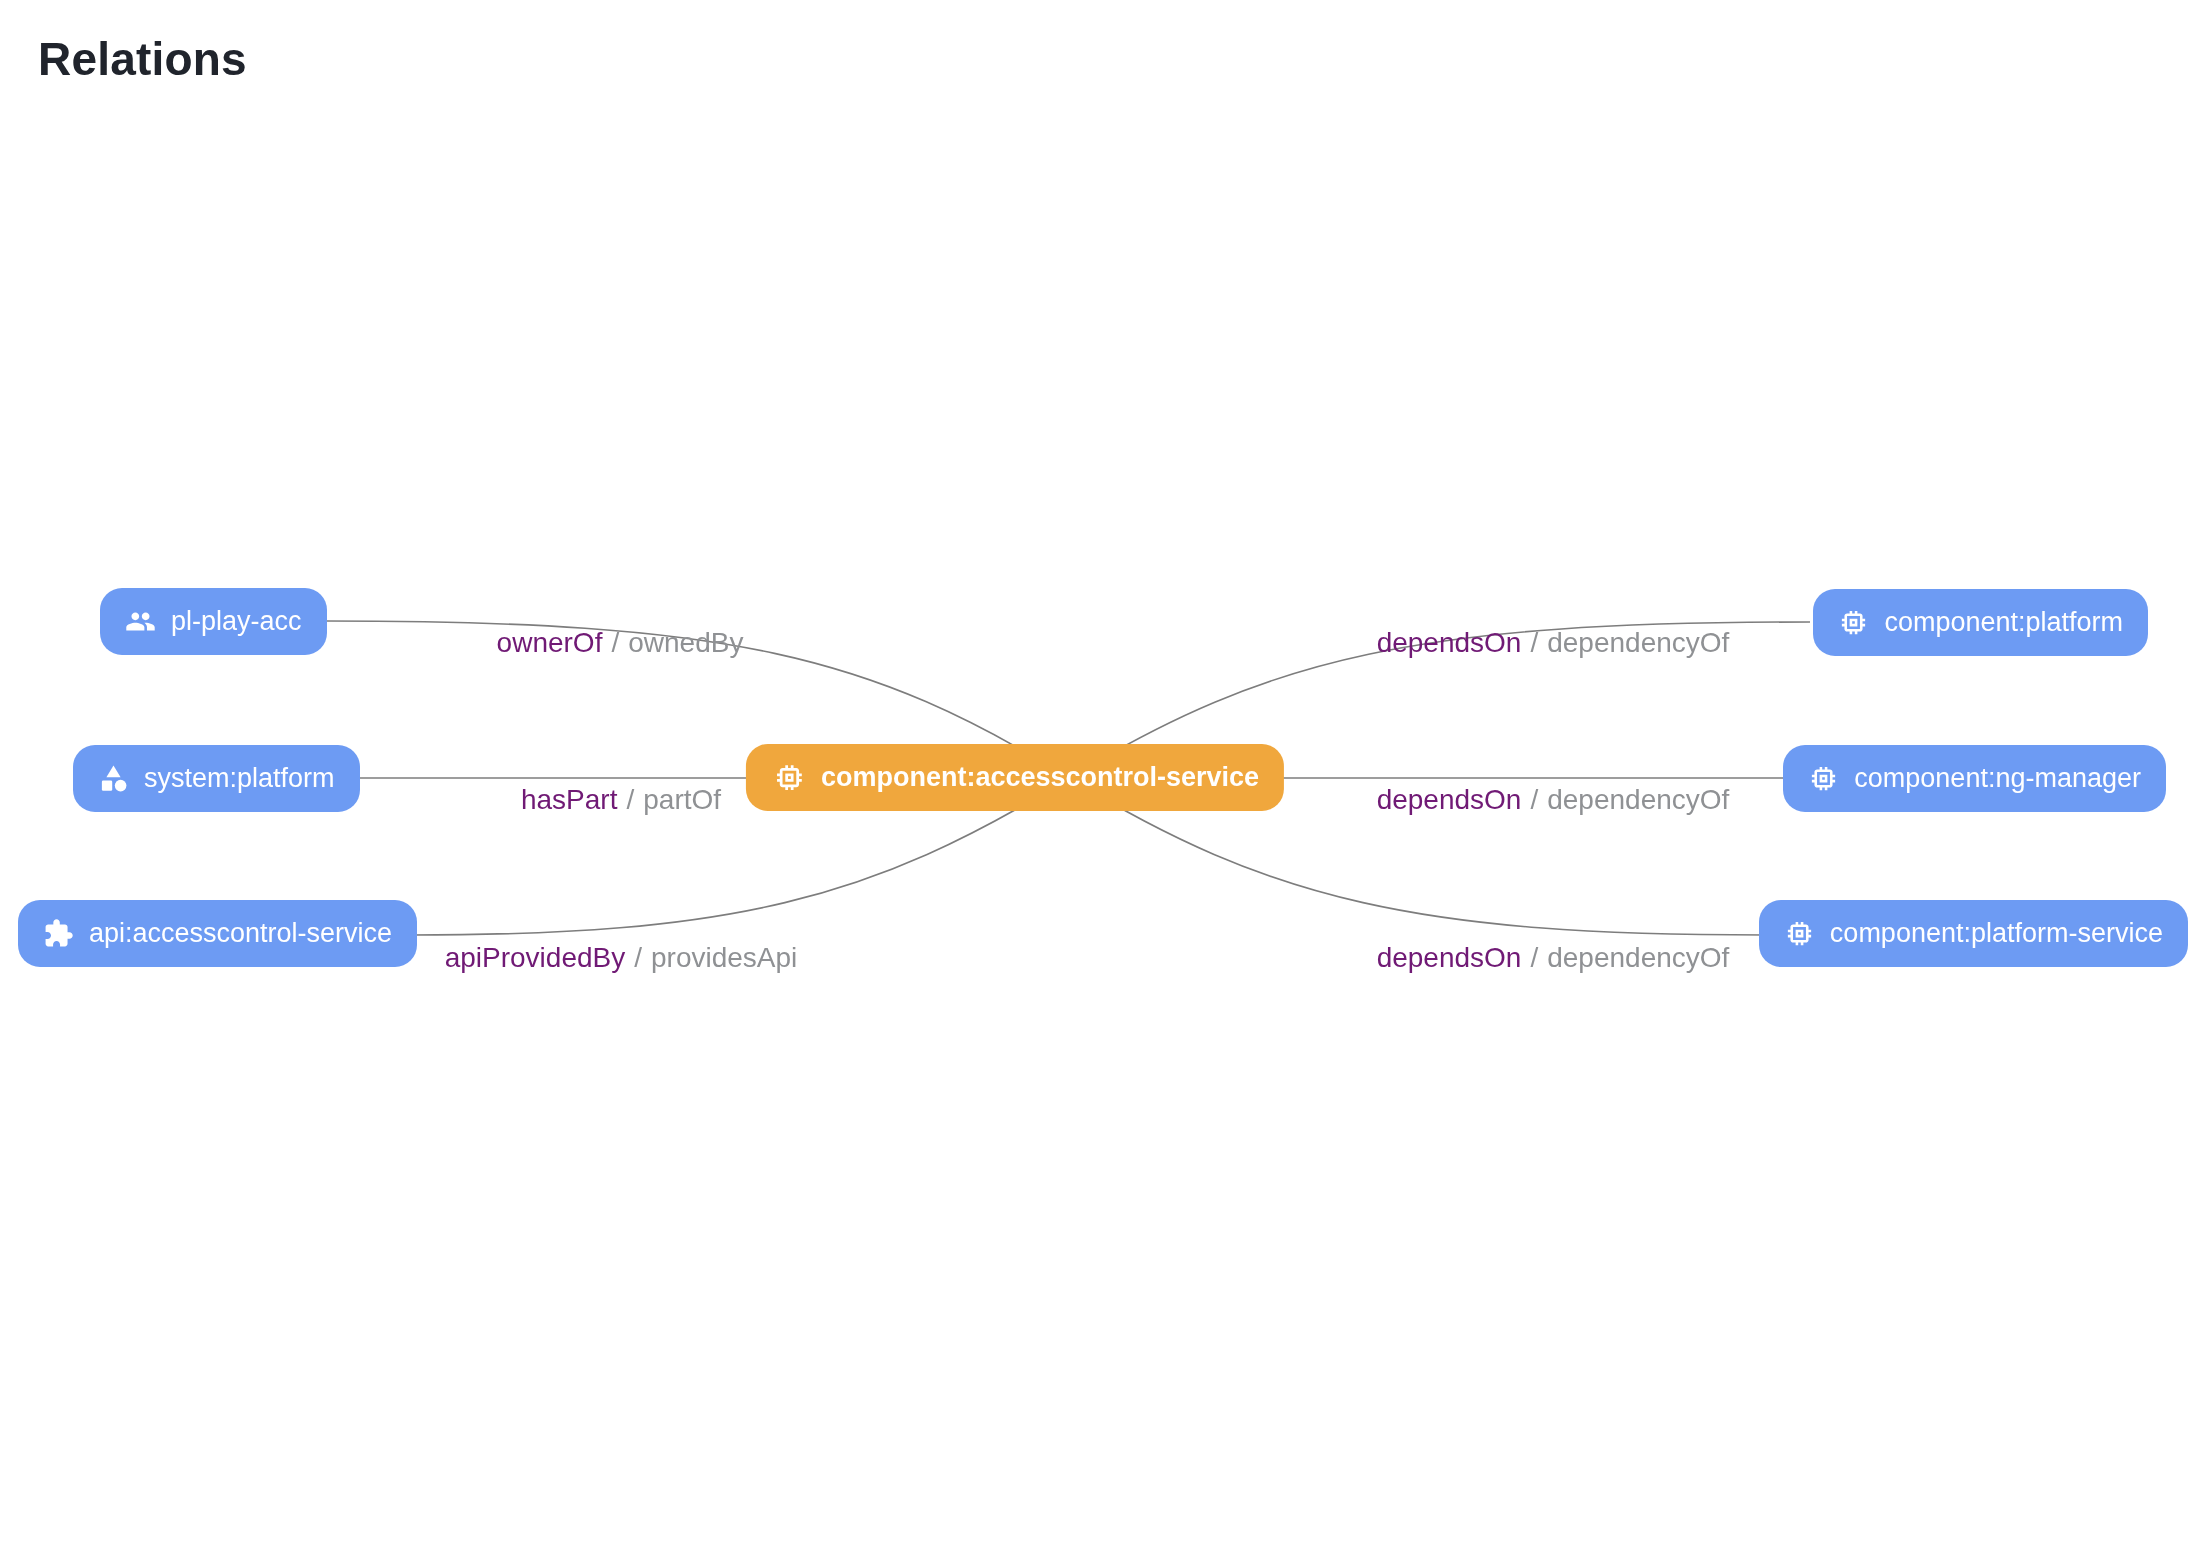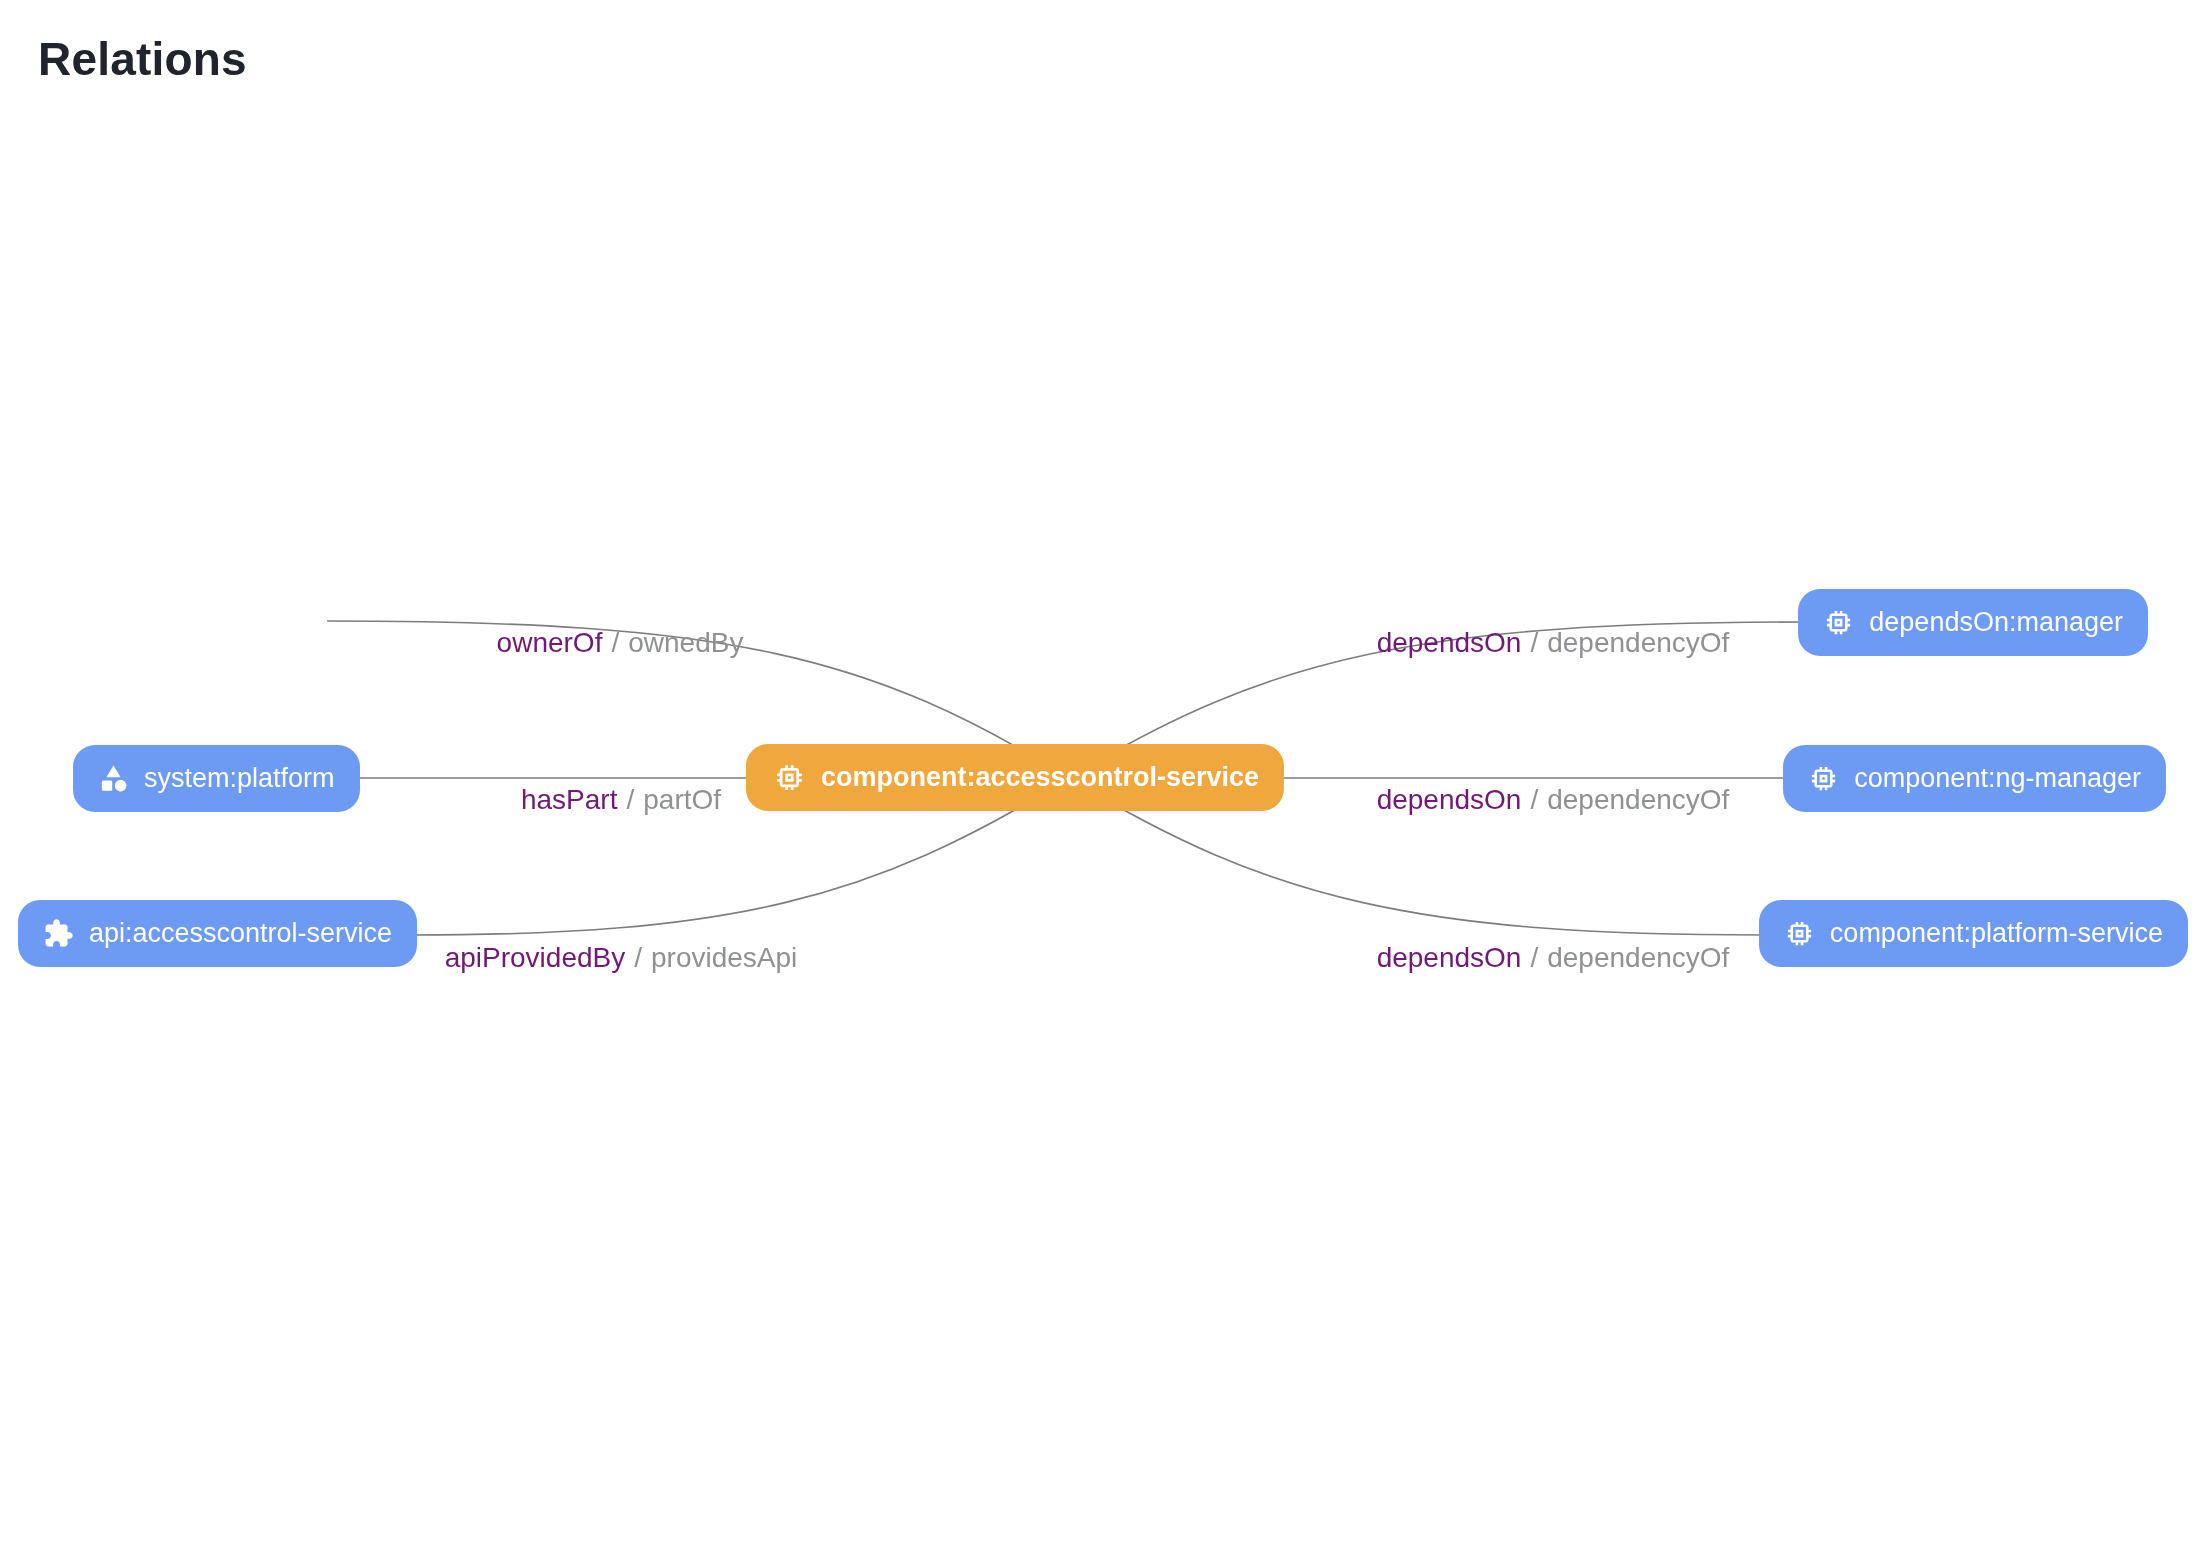--- a/index.html
+++ b/index.html
@@ -95,20 +95,28 @@
 
   <svg class="edges" width="2206" height="1566" viewBox="0 0 2206 1566">
     <path d="M 327 621 C 730 621 870 655 1069 778"></path>
     <path d="M 355 778 L 1069 778"></path>
     <path d="M 410 935 C 730 935 870 901 1069 778"></path>
     <path d="M 1810 622 C 1420 622 1270 656 1069 778"></path>
     <path d="M 1790 778 L 1069 778"></path>
     <path d="M 1765 935 C 1420 935 1270 901 1069 778"></path>
   </svg>
 
+  <div class="node blue" style="left:100px; top:588px;">
+    <span class="nicon">
+      <svg width="31" height="31" viewBox="0 0 24 24" fill="#ffffff">
+          <path d="M16 11c1.66 0 2.99-1.34 2.99-3S17.66 5 16 5c-1.66 0-3 1.34-3 3s1.34 3 3 3zm-8 0c1.66 0 2.99-1.34 2.99-3S9.66 5 8 5C6.34 5 5 6.34 5 8s1.34 3 3 3zm0 2c-2.33 0-7 1.17-7 3.5V19h14v-2.5c0-2.33-4.67-3.5-7-3.5zm8 0c-.29 0-.62.02-.97.05 1.16.84 1.97 1.97 1.97 3.45V19h6v-2.5c0-2.33-4.67-3.5-7-3.5z"></path>
+        </svg>
+    </span>
+    <span class="nlabel">pl-play-acc</span>
+  </div>
 
   <div class="node blue" style="left:73px; top:745px;">
     <span class="nicon">
       <svg width="31" height="31" viewBox="0 0 24 24" fill="#ffffff">
           <path d="M12 2l-5.5 9h11z"></path>
           <rect x="3" y="13.5" width="8" height="8" rx="1"></rect>
           <circle cx="17.5" cy="17.5" r="4.5"></circle>
         </svg>
     </span>
     <span class="nlabel">system:platform</span>
@@ -131,21 +139,21 @@
     </span>
     <span class="nlabel">component:accesscontrol-service</span>
   </div>
 
   <div class="node blue" style="right:58px; top:589px;">
     <span class="nicon">
       <svg width="31" height="31" viewBox="0 0 24 24" fill="#ffffff">
           <path d="M15 9H9v6h6V9zm-2 4h-2v-2h2v2zm8-2V9h-2V7c0-1.1-.9-2-2-2h-2V3h-2v2h-2V3H9v2H7c-1.1 0-2 .9-2 2v2H3v2h2v2H3v2h2v2c0 1.1.9 2 2 2h2v2h2v-2h2v2h2v-2h2c1.1 0 2-.9 2-2v-2h2v-2h-2v-2h2zm-4 6H7V7h10v10z"></path>
         </svg>
     </span>
-    <span class="nlabel">dependsOn:manager</span>
+    <span class="nlabel">component:platform</span>
   </div>
 
   <div class="node blue" style="right:40px; top:745px;text-align:right;">
     <span class="nicon">
       <svg width="31" height="31" viewBox="0 0 24 24" fill="#ffffff">
           <path d="M15 9H9v6h6V9zm-2 4h-2v-2h2v2zm8-2V9h-2V7c0-1.1-.9-2-2-2h-2V3h-2v2h-2V3H9v2H7c-1.1 0-2 .9-2 2v2H3v2h2v2H3v2h2v2c0 1.1.9 2 2 2h2v2h2v-2h2v2h2v-2h2c1.1 0 2-.9 2-2v-2h2v-2h-2v-2h2zm-4 6H7V7h10v10z"></path>
         </svg>
     </span>
     <span class="nlabel">component:ng-manager</span>
   </div>

